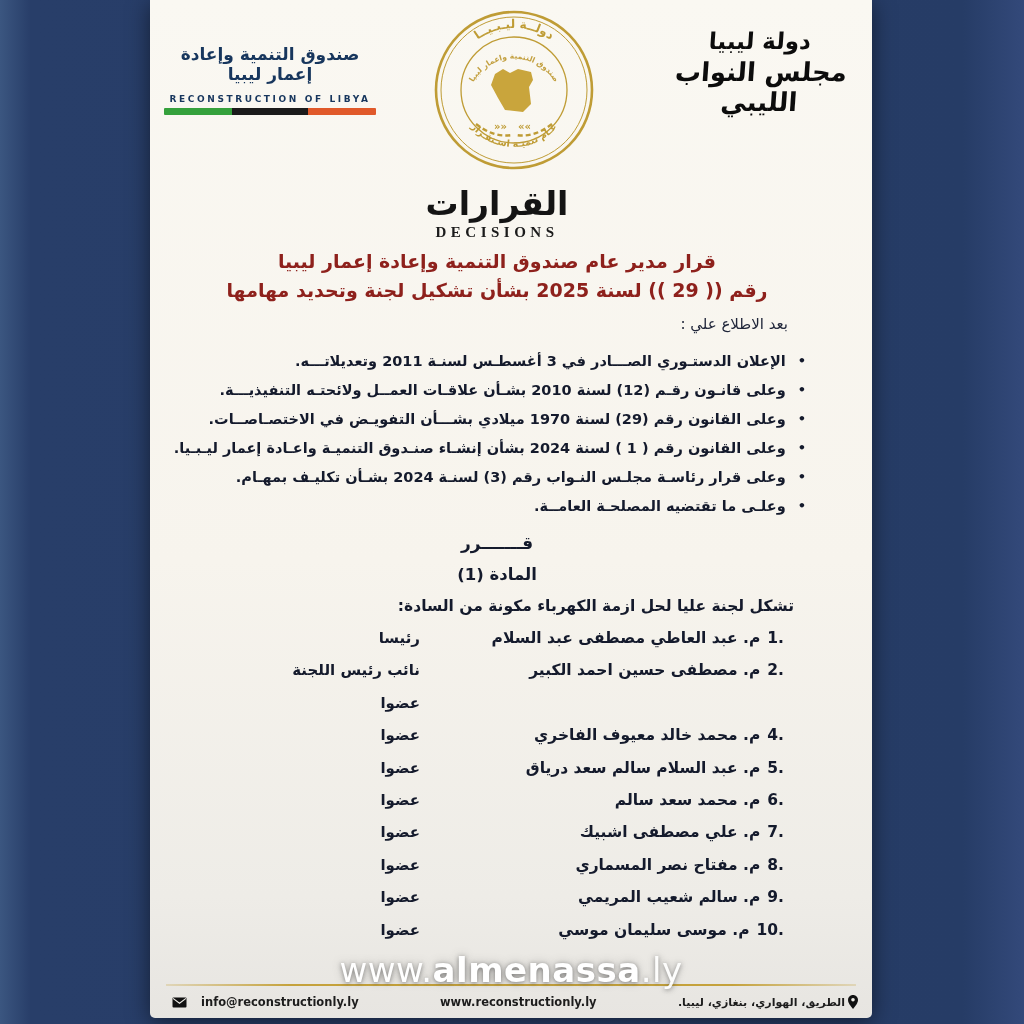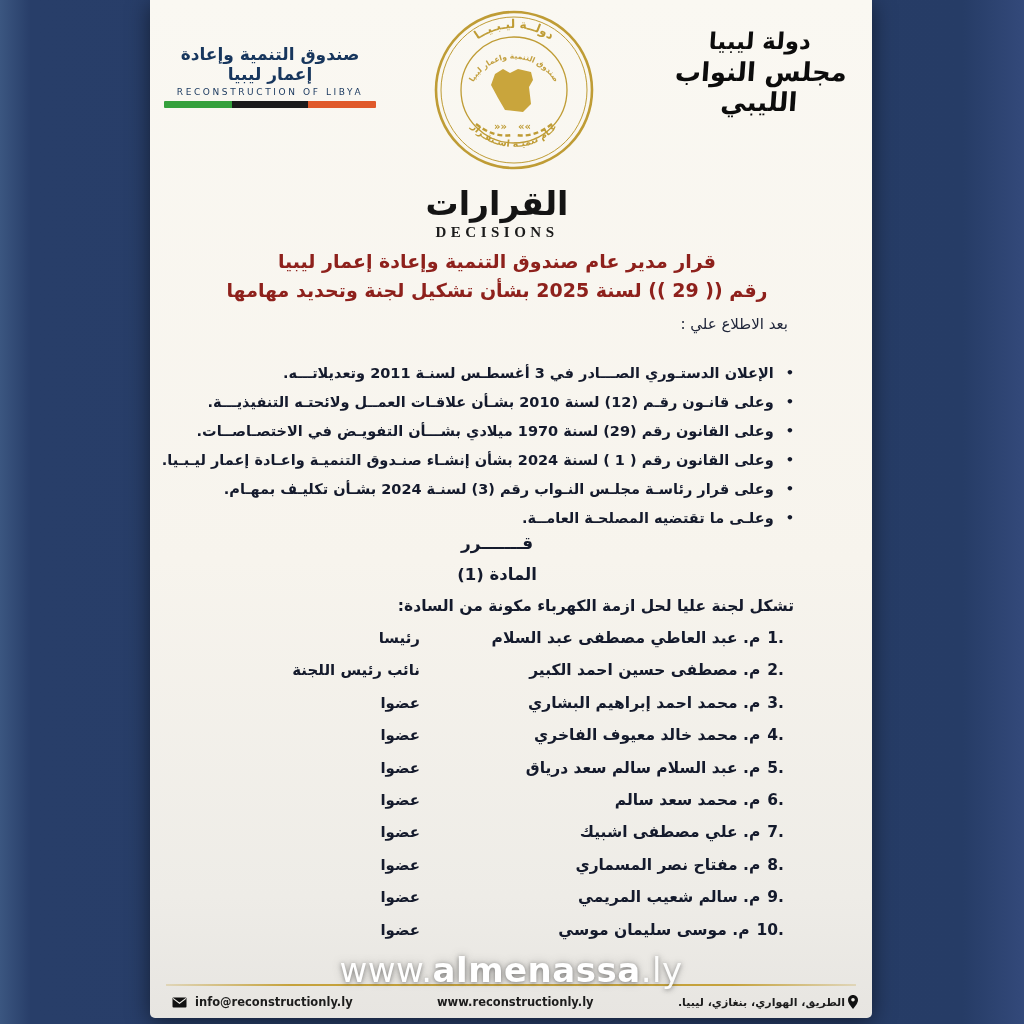--- a/index.html
+++ b/index.html
@@ -12,40 +12,40 @@
     background:linear-gradient(90deg,#3b5680 0%,#283e69 3%,#263c66 94%,#33497a 100%);}
   .page{
     position:absolute;left:150px;top:0;width:722px;height:1018px;
     background:linear-gradient(180deg,#faf8f2 0%,#f7f4ed 55%,#eeece7 88%,#e7e5e1 100%);
     border-radius:0 0 5px 5px;
     box-shadow:0 4px 22px rgba(0,0,0,.5);
   }
   
   .logo{position:absolute;left:14px;top:44px;width:212px;text-align:center;direction:rtl;}
   .logo-ar{font-size:17px;font-weight:bold;color:#17365d;letter-spacing:0;}
-  .logo-en{direction:ltr;font-size:9px;font-weight:normal;letter-spacing:2.6px;color:#17365d;margin-top:3px;}
+  .logo-en{direction:ltr;font-size:9px;font-weight:bold;letter-spacing:2.6px;color:#17365d;margin-top:10px;}
   .flag{display:flex;height:7px;margin-top:4px;border-radius:1px;overflow:hidden;}
   .flag .f1{flex:0 0 32%;background:#e0592a;}
   .flag .f2{flex:0 0 36%;background:#1b1b1b;}
   .flag .f3{flex:0 0 32%;background:#35a13c;}
   .seal{position:absolute;left:282px;top:8px;width:164px;height:164px;}
   .state{position:absolute;right:14px;top:28px;width:196px;text-align:center;color:#0c0c0c;direction:rtl;}
   .state-line1{font-size:23px;font-weight:bold;transform:skewX(-4deg);}
   .state-line2{font-size:26px;font-weight:bold;margin-top:3px;transform:skewX(-4deg);}
   
   .decisions{position:absolute;top:164px;left:0;width:694px;text-align:center;margin-top:20px;}
   .decisions-ar{font-size:33px;font-weight:bold;color:#141414;}
   .decisions-en{font-family:"Liberation Serif",serif;font-size:15px;font-weight:bold;
     letter-spacing:4.5px;color:#1b1b1b;margin-top:1px;}
   
   .decree-title{position:absolute;top:247px;left:0;width:694px;text-align:center;
     color:#8e211c;font-weight:bold;font-size:19px;direction:rtl;line-height:1.55;}
   .preamble{position:absolute;top:315px;right:84px;direction:rtl;font-size:15px;color:#20263a;}
   
-  .considerations{position:absolute;top:349px;right:62px;direction:rtl;list-style:none;margin:16px;padding:0;}
+  .considerations{position:absolute;top:349px;right:62px;direction:rtl;list-style:none;margin:4px;padding:0;}
   .considerations li{font-size:14.5px;font-weight:bold;color:#141a2c;margin-bottom:13px;white-space:nowrap;}
   .considerations li::before{content:"•";margin-left:12px;font-size:13px;position:relative;top:-1px;}
   
   .decided{position:absolute;top:533px;left:0;width:694px;text-align:center;
     font-weight:bold;font-size:17px;color:#141a2c;direction:rtl;}
   .article-title{position:absolute;top:565px;left:0;width:694px;text-align:center;
     font-weight:bold;font-size:16.5px;color:#141a2c;direction:rtl;}
   .article-intro{position:absolute;top:597px;right:78px;direction:rtl;
     font-weight:bold;font-size:15.5px;color:#141a2c;}
   
@@ -62,21 +62,21 @@
     background:linear-gradient(90deg,rgba(197,162,60,.25),#c5a23c 18%,#c5a23c 82%,rgba(197,162,60,.25));}
   .wm-text{position:absolute;top:0;width:100%;text-align:center;color:#ffffff;
     font-size:34px;letter-spacing:.5px;
     text-shadow:0 1px 4px rgba(60,60,60,.55),0 0 10px rgba(90,90,90,.35);}
   .wm-text .wm-name{font-weight:bold;}
   .wm-text .wm-tld{opacity:.92;}
   
   .footer{position:absolute;bottom:5px;left:22px;right:14px;height:22px;
     display:flex;justify-content:space-between;align-items:center;
     font-size:11.5px;font-weight:bold;color:#1c1c1c;}
-  .footer-email{display:flex;align-items:center;gap:8px;direction:ltr;}
+  .footer-email{display:flex;align-items:center;gap:14px;direction:ltr;}
   .footer-site{direction:ltr;}
   .footer-address{display:flex;align-items:center;gap:3px;direction:rtl;font-size:11px;}
   .icon-svg{display:block;}
 </style>
 </head>
 <body>
 
 <div class="frame">
   <div class="page">
 
@@ -150,21 +150,20 @@
     <div class="members">
       <div class="member-row">
         <div class="member-name"><span class="member-num">1.</span><span>م. عبد العاطي مصطفى عبد السلام</span></div>
         <div class="member-role">رئيسا</div>
       </div>
       <div class="member-row">
         <div class="member-name"><span class="member-num">2.</span><span>م. مصطفى حسين احمد الكبير</span></div>
         <div class="member-role">نائب رئيس اللجنة</div>
       </div>
       <div class="member-row">
-        <div class="member-name"><span class="member-num">3.</span><span>م. محمد احمد إبراهيم البشاري</span></div>
         <div class="member-role">عضوا</div>
       </div>
       <div class="member-row">
         <div class="member-name"><span class="member-num">4.</span><span>م. محمد خالد معيوف الفاخري</span></div>
         <div class="member-role">عضوا</div>
       </div>
       <div class="member-row">
         <div class="member-name"><span class="member-num">5.</span><span>م. عبد السلام سالم سعد درياق</span></div>
         <div class="member-role">عضوا</div>
       </div>

